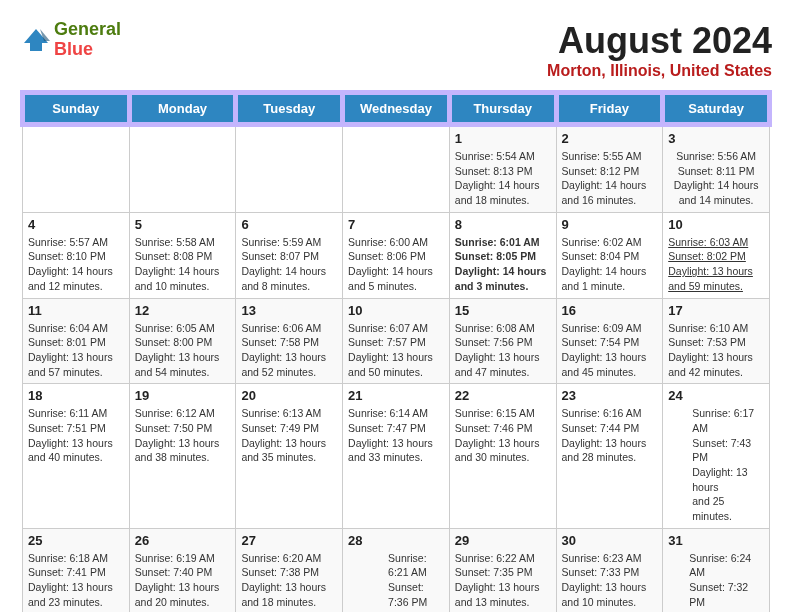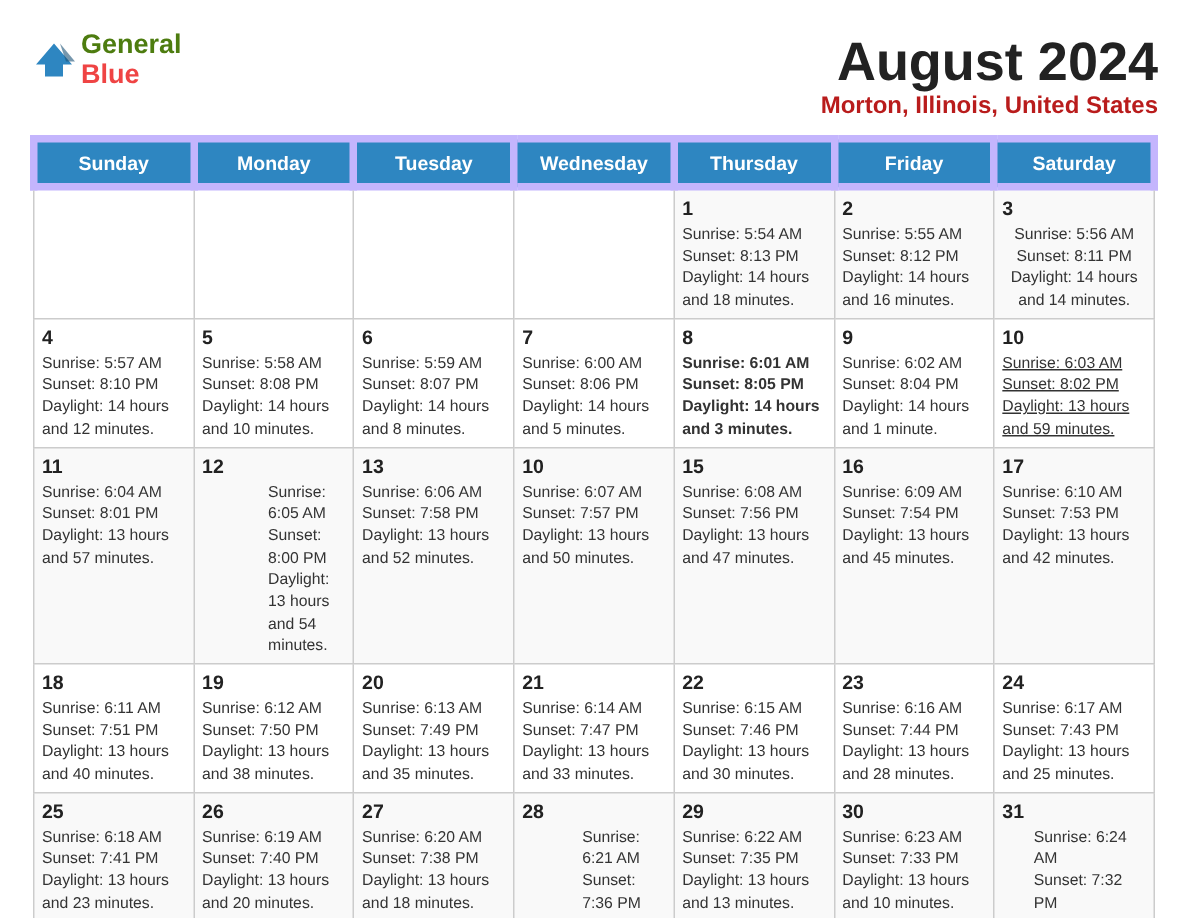--- a/index.html
+++ b/index.html
@@ -206,21 +206,21 @@
         <tr>
           <td>
             <span class="day-number">11</span>
             <div class="day-info" style="white-space: pre-line;">Sunrise: 6:04 AM
 Sunset: 8:01 PM
 Daylight: 13 hours
 and 57 minutes.</div>
           </td>
           <td>
             <span class="day-number">12</span>
-            <div class="day-info" style="white-space: pre-line; margin-left: 44px;">Sunrise: 6:05 AM
+            <div class="day-info" style="white-space: pre-line;">Sunrise: 6:05 AM
 Sunset: 8:00 PM
 Daylight: 13 hours
 and 54 minutes.</div>
           </td>
           <td>
             <span class="day-number">13</span>
             <div class="day-info" style="white-space: pre-line;">Sunrise: 6:06 AM
 Sunset: 7:58 PM
 Daylight: 13 hours
 and 52 minutes.</div>
@@ -292,21 +292,21 @@
           </td>
           <td>
             <span class="day-number">23</span>
             <div class="day-info" style="white-space: pre-line;">Sunrise: 6:16 AM
 Sunset: 7:44 PM
 Daylight: 13 hours
 and 28 minutes.</div>
           </td>
           <td>
             <span class="day-number">24</span>
-            <div class="day-info" style="white-space: pre-line;">Sunrise: 6:17 AM
+            <div class="day-info" style="white-space: pre-line; margin-left: 24px;">Sunrise: 6:17 AM
 Sunset: 7:43 PM
 Daylight: 13 hours
 and 25 minutes.</div>
           </td>
         </tr>
         <tr>
           <td>
             <span class="day-number">25</span>
             <div class="day-info" style="white-space: pre-line;">Sunrise: 6:18 AM
 Sunset: 7:41 PM

